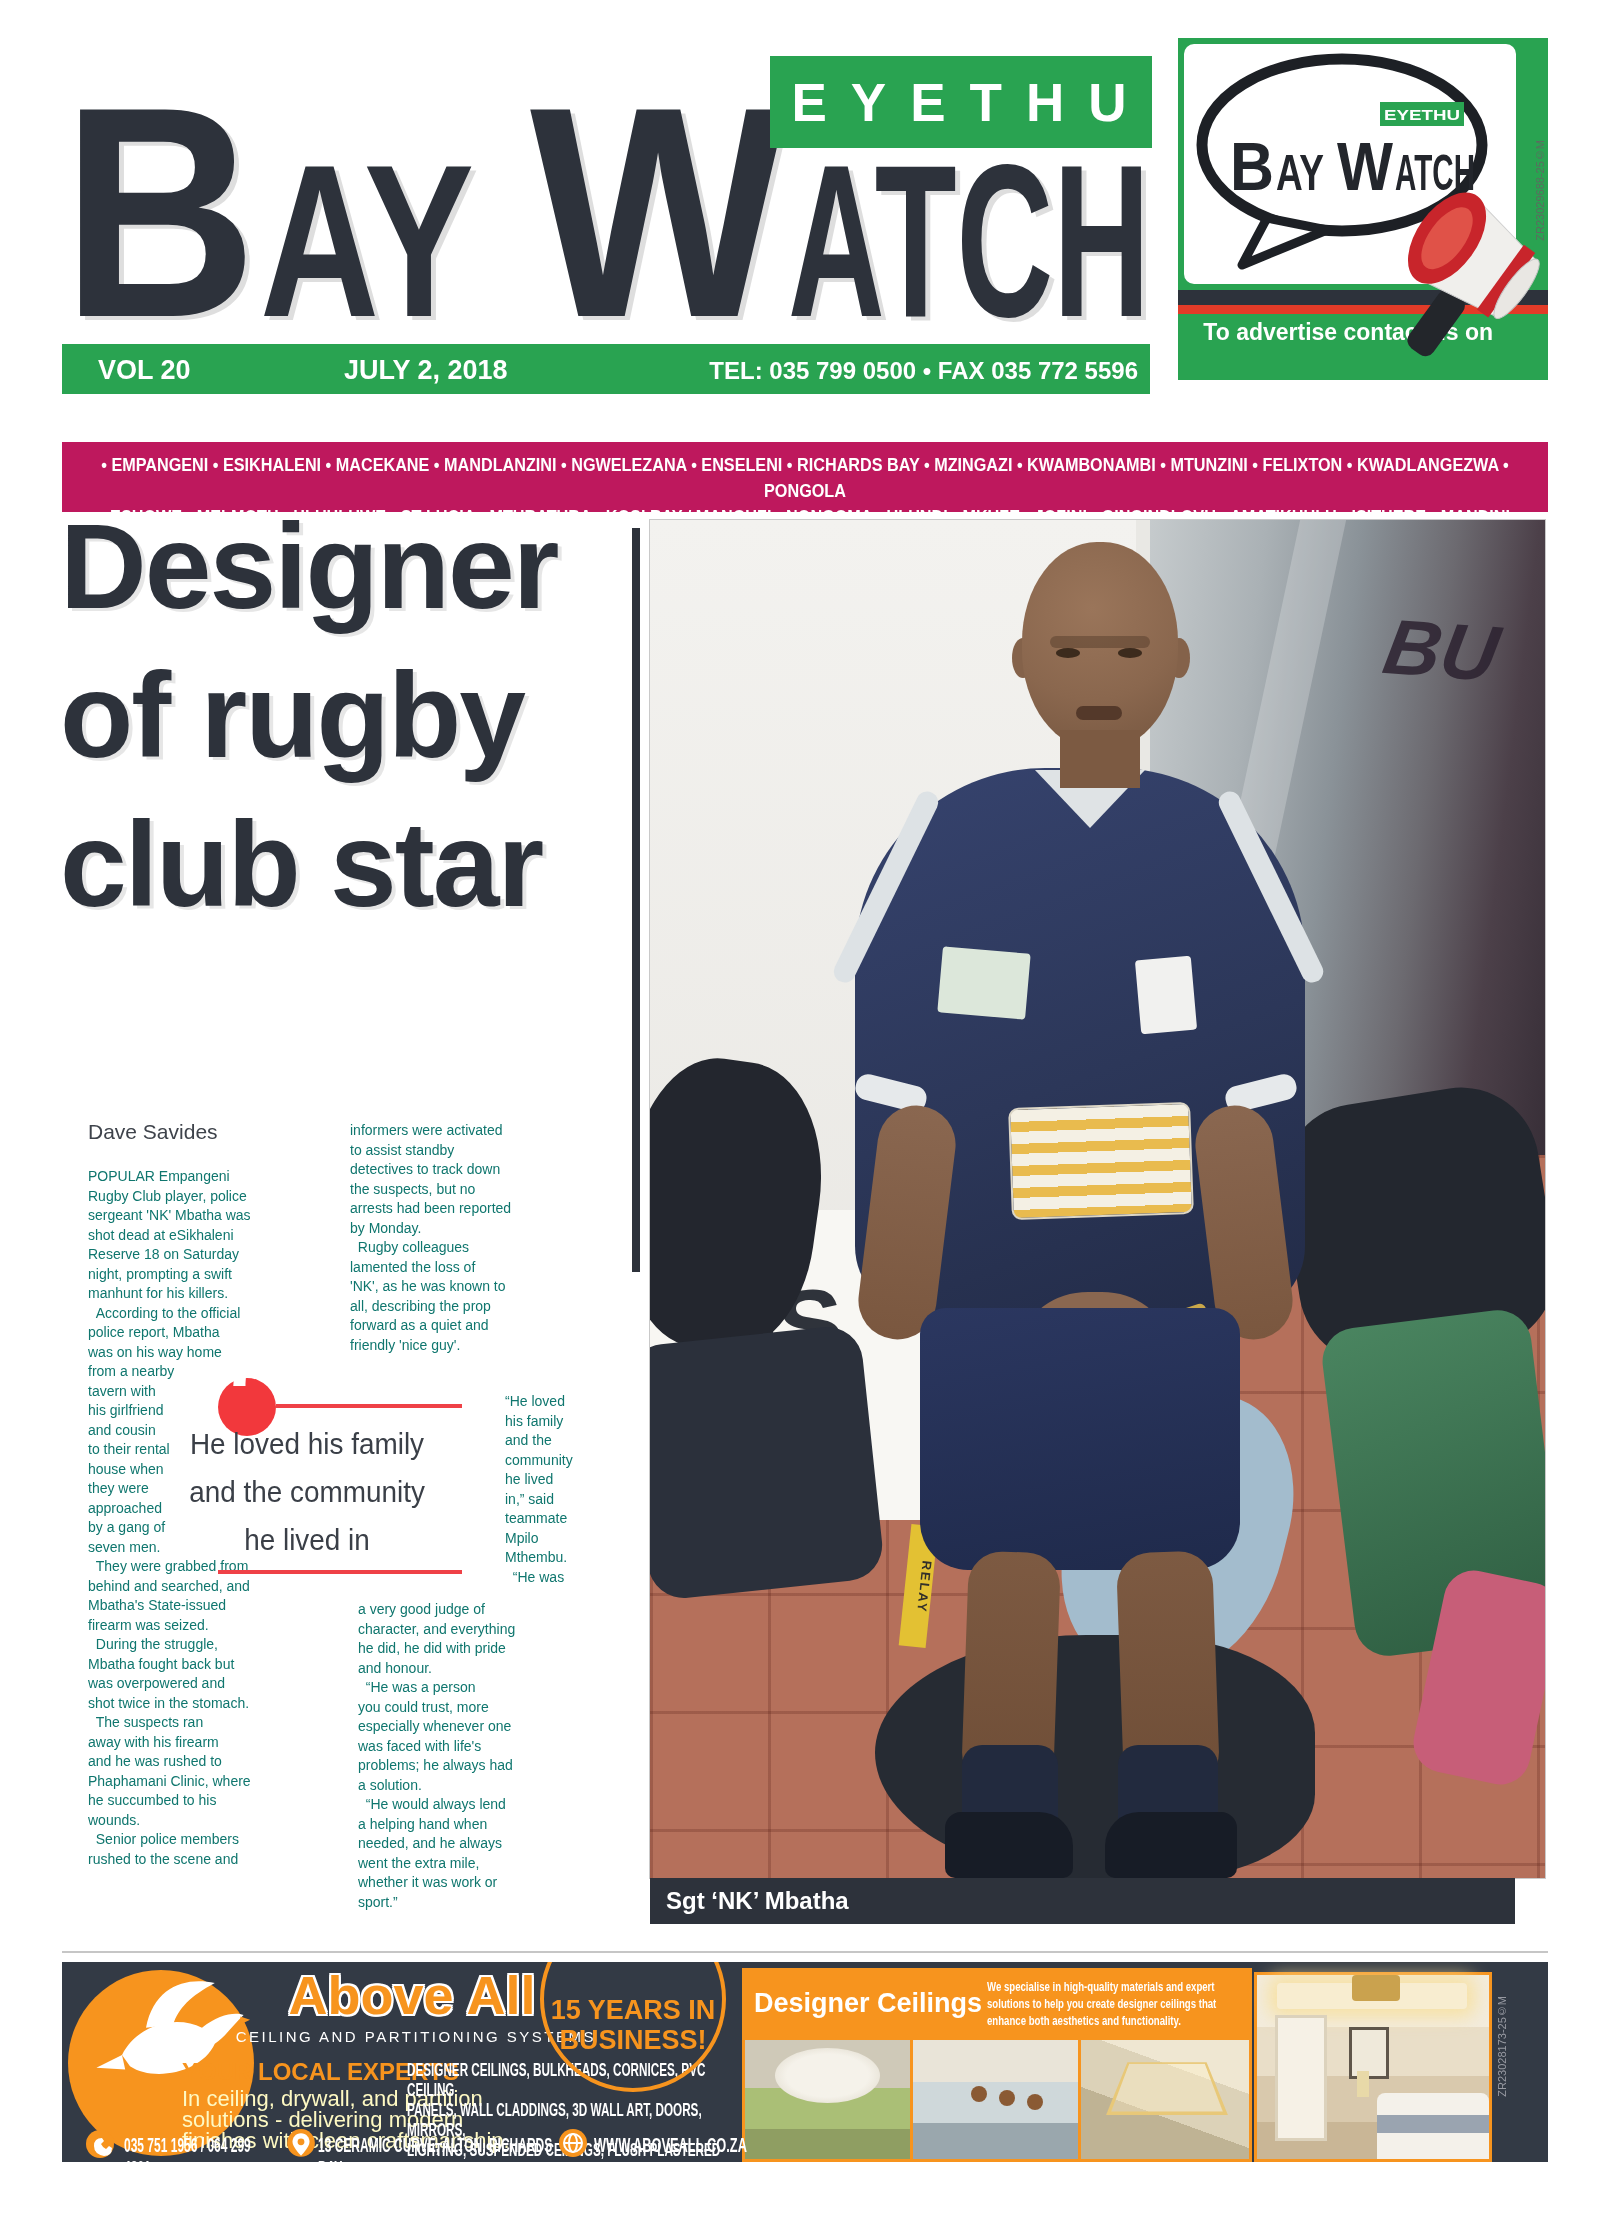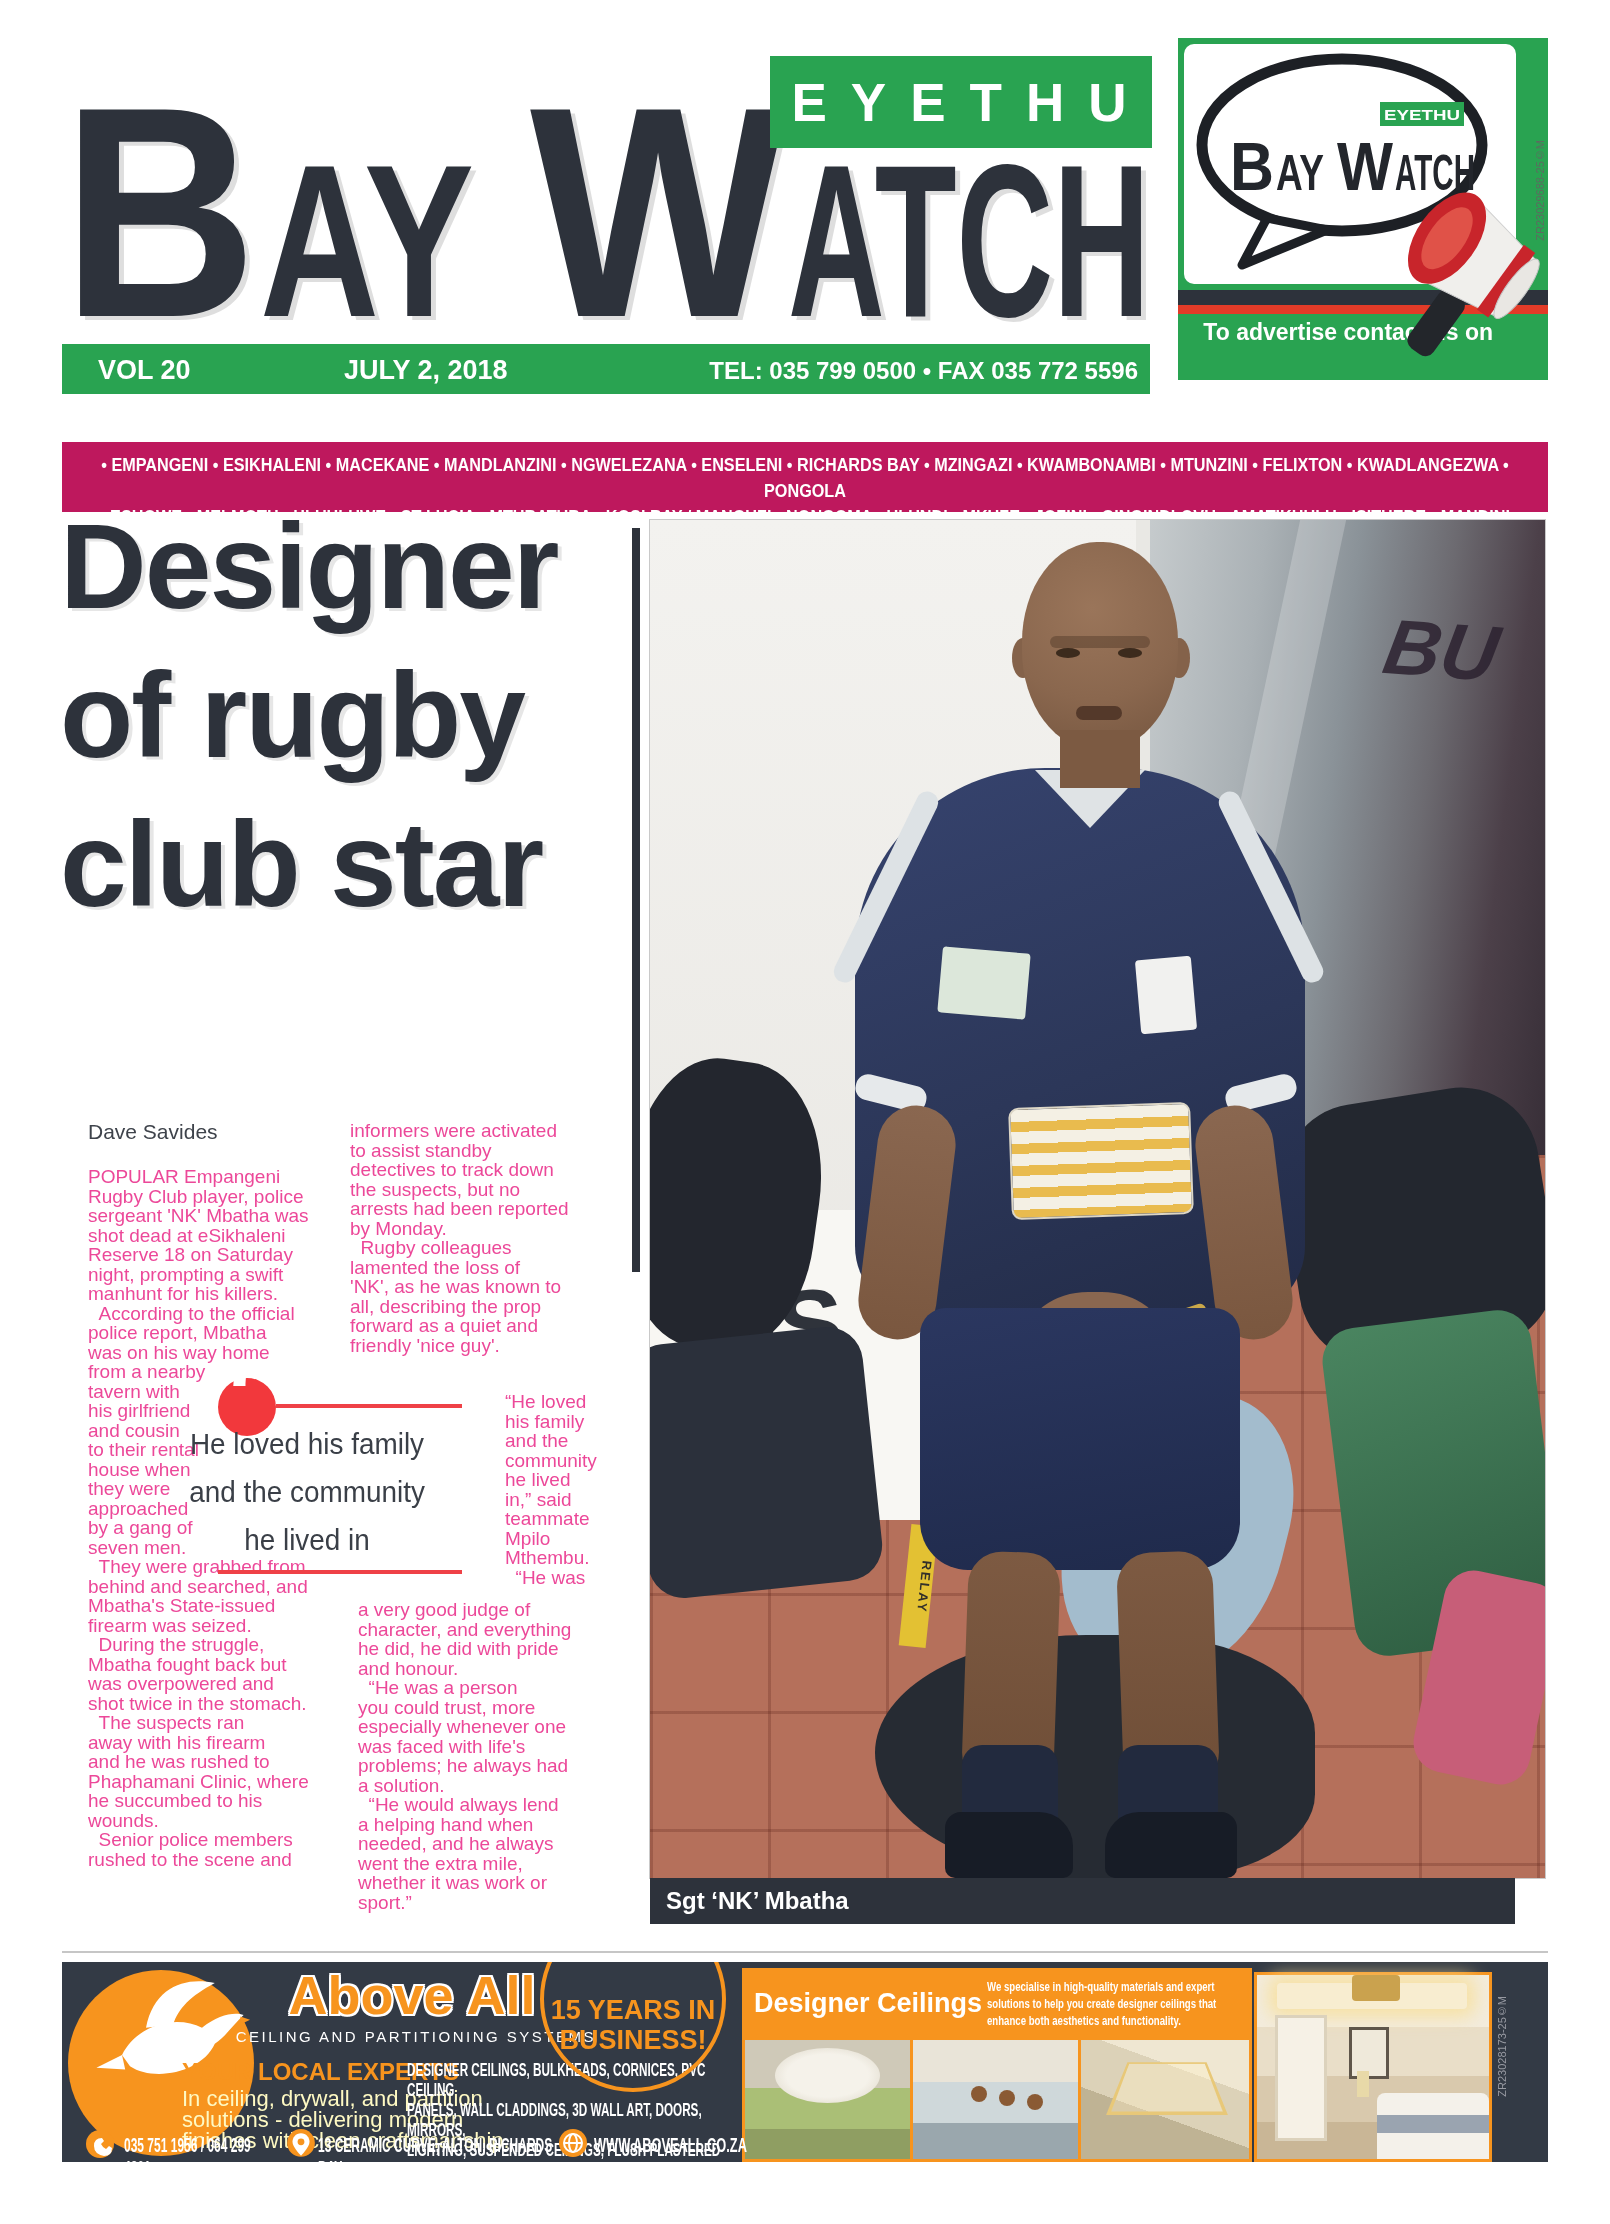--- a/index.html
+++ b/index.html
@@ -42,21 +42,21 @@
              text-align:center;color:#fff;font-weight:bold;font-size:18px;line-height:26px;}
 
   
   #headline{left:60px;top:492px;width:600px;font-weight:bold;font-size:120px;line-height:149px;
             color:#2d323b;letter-spacing:-2px;text-shadow:4px 3px 0 rgba(90,90,90,.15);}
   #hl-accent{color:#ee2c30;}
   #vrule{left:632px;top:528px;width:8px;height:744px;background:#2d323b;}
 
   
   #byline{left:88px;top:1120px;font-size:21px;color:#3e434b;}
-  .body-text{font-size:19px;line-height:19.5px;color:#ec4899;white-space:pre-wrap;}
+  .body-text{font-size:14px;line-height:19.5px;color:#0f766e;white-space:pre-wrap;}
   #col1{left:88px;top:1167px;width:258px;}
   #col2a{left:350px;top:1121px;width:240px;}
   #col2b{left:505px;top:1392px;width:135px;}
   #col2c{left:358px;top:1600px;width:248px;}
 
   
   #pq-circle{left:218px;top:1378px;width:58px;height:58px;border-radius:50%;background:#f2383c;}
   #pq-mark{left:9px;top:-36px;font-size:92px;font-weight:bold;color:#fff;
            font-family:"DejaVu Serif",serif;}
   #pq-line-top{left:276px;top:1404px;width:186px;height:4px;background:#ef4147;}

